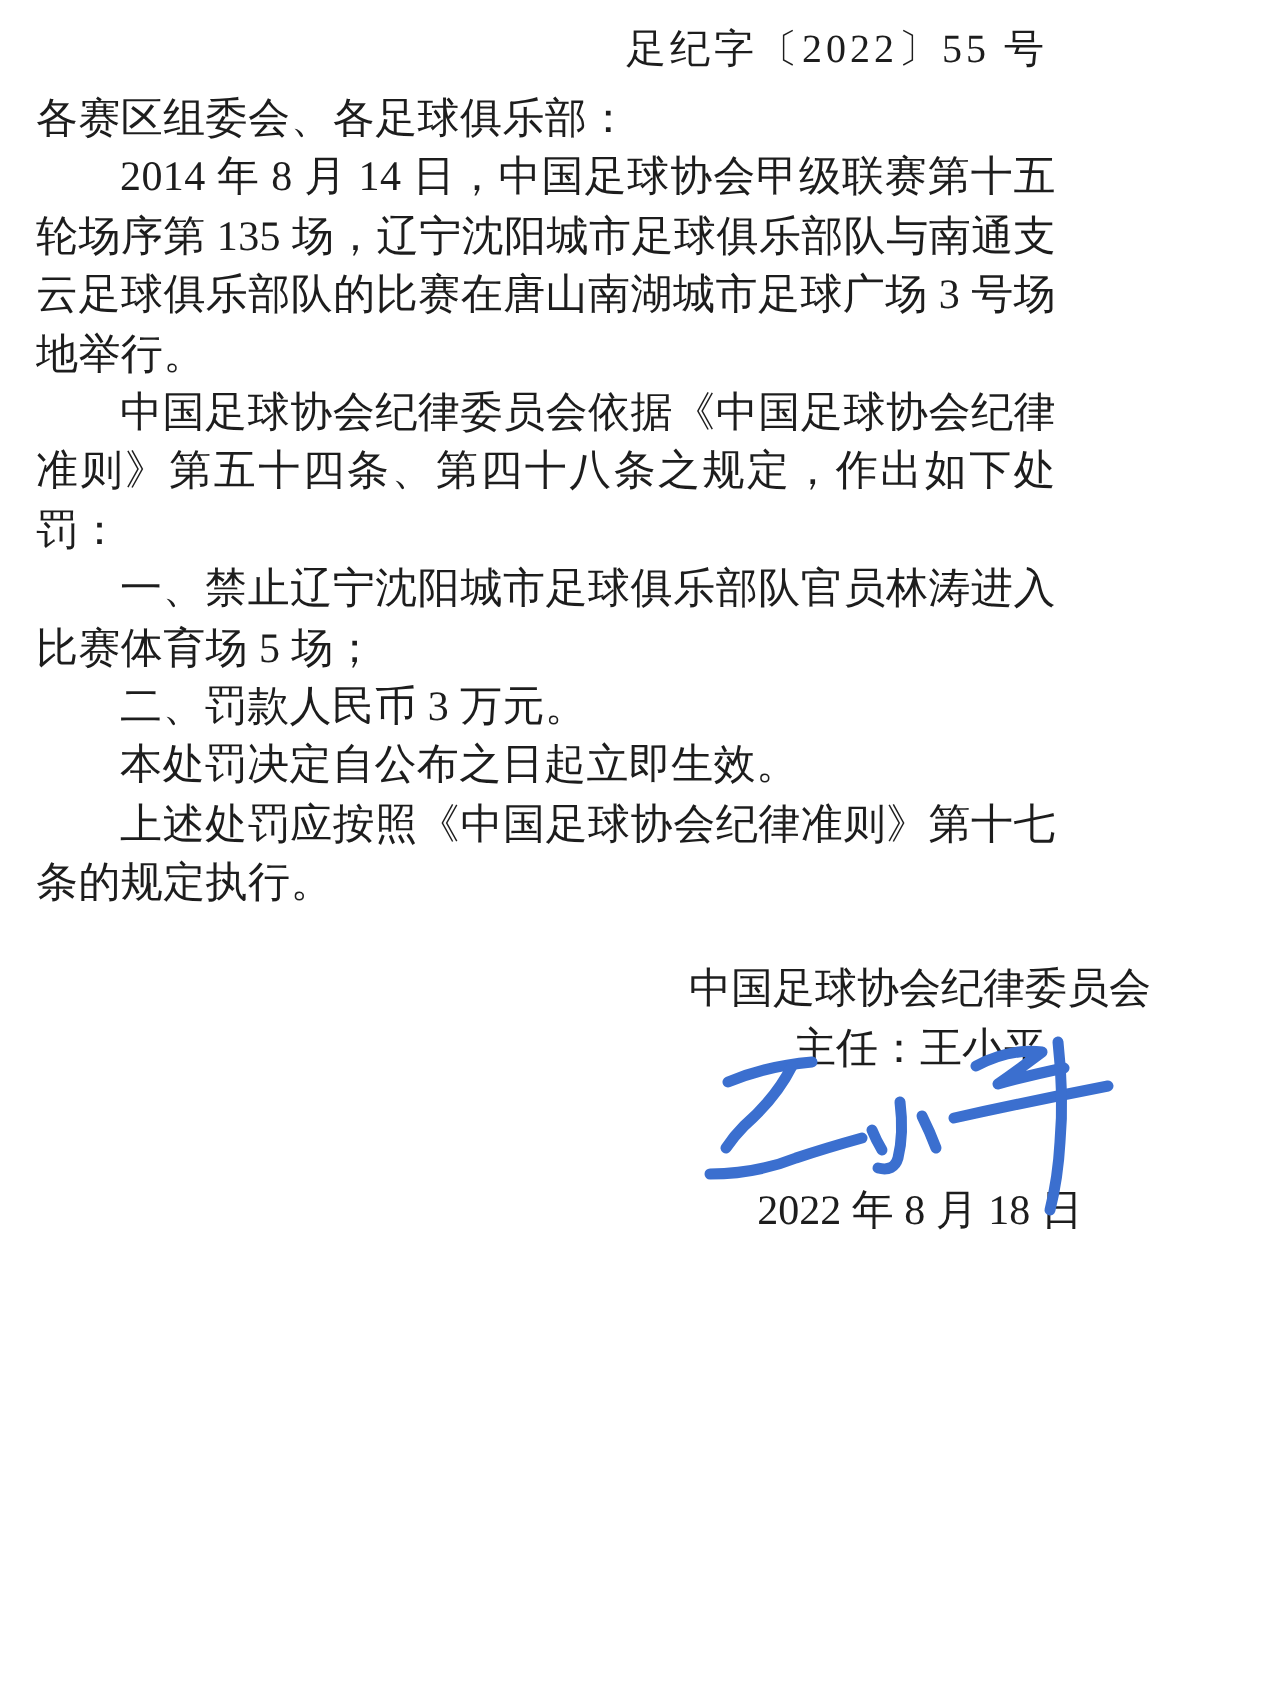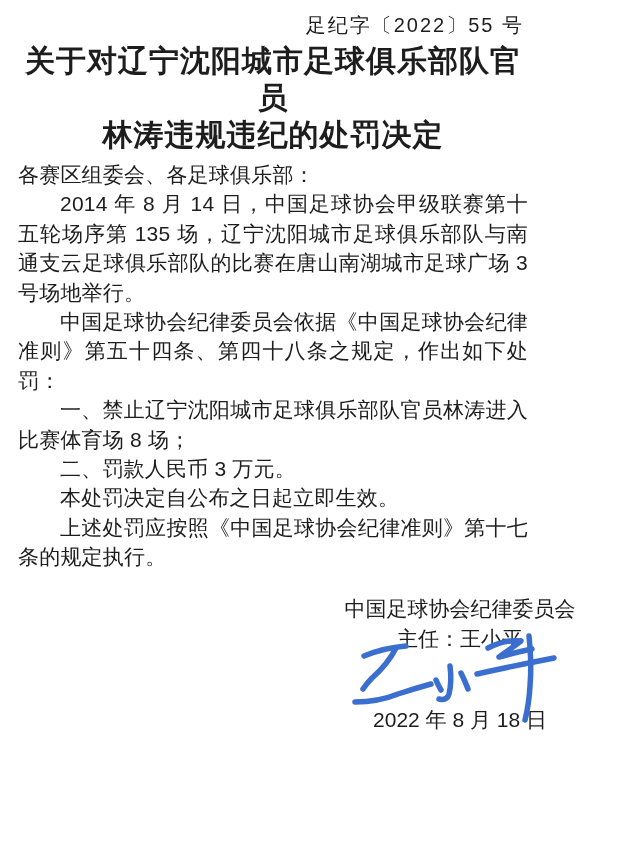--- a/index.html
+++ b/index.html
@@ -11,21 +11,21 @@
     background: #ffffff;
   }
   .page {
     position: relative;
     width: 546px;
     height: 850px;
     box-sizing: border-box;
     padding: 10px 18px 0 18px;
     background: #ffffff;
     color: #1d1d1d;
-    font-family: Liberation Sans, sans-serif;
+    font-family: Liberation Serif, serif;
   }
   .doc-number {
     margin: 2px 4px 0 0;
     font-size: 20px;
     line-height: 26px;
     text-align: right;
     letter-spacing: 2px;
     white-space: nowrap;
   }
   .doc-title {
@@ -71,30 +71,26 @@
     pointer-events: none;
   }
 </style>
 </head>
 <body>
 
 <div class="page">
 
   <div class="doc-number">足纪字〔2022〕55 号</div>
 
-  <h1 class="doc-title">
-    <span class="t-line">关于对辽宁沈阳城市足球俱乐部队官员</span>
-    <span class="t-line">林涛违规违纪的处罚决定</span>
-  </h1>
 
   <div class="doc-body">
     <p class="salutation">各赛区组委会、各足球俱乐部：</p>
     <p>2014 年 8 月 14 日，中国足球协会甲级联赛第十五轮场序第 135 场，辽宁沈阳城市足球俱乐部队与南通支云足球俱乐部队的比赛在唐山南湖城市足球广场 3 号场地举行。</p>
     <p>中国足球协会纪律委员会依据《中国足球协会纪律准则》第五十四条、第四十八条之规定，作出如下处罚：</p>
-    <p>一、禁止辽宁沈阳城市足球俱乐部队官员林涛进入比赛体育场 8 场；</p>
+    <p>一、禁止辽宁沈阳城市足球俱乐部队官员林涛进入比赛体育场 5 场；</p>
     <p>二、罚款人民币 3 万元。</p>
     <p>本处罚决定自公布之日起立即生效。</p>
     <p>上述处罚应按照《中国足球协会纪律准则》第十七条的规定执行。</p>
   </div>
 
   <div class="doc-footer">
     <div class="issuer-line">中国足球协会纪律委员会</div>
     <div class="signatory-line">主任：王小平</div>
 
     <svg class="signature-svg" viewBox="0 0 215 98" xmlns="http://www.w3.org/2000/svg" fill="none" stroke="#3b6fcf" stroke-width="5.5" stroke-linecap="round" stroke-linejoin="round">

